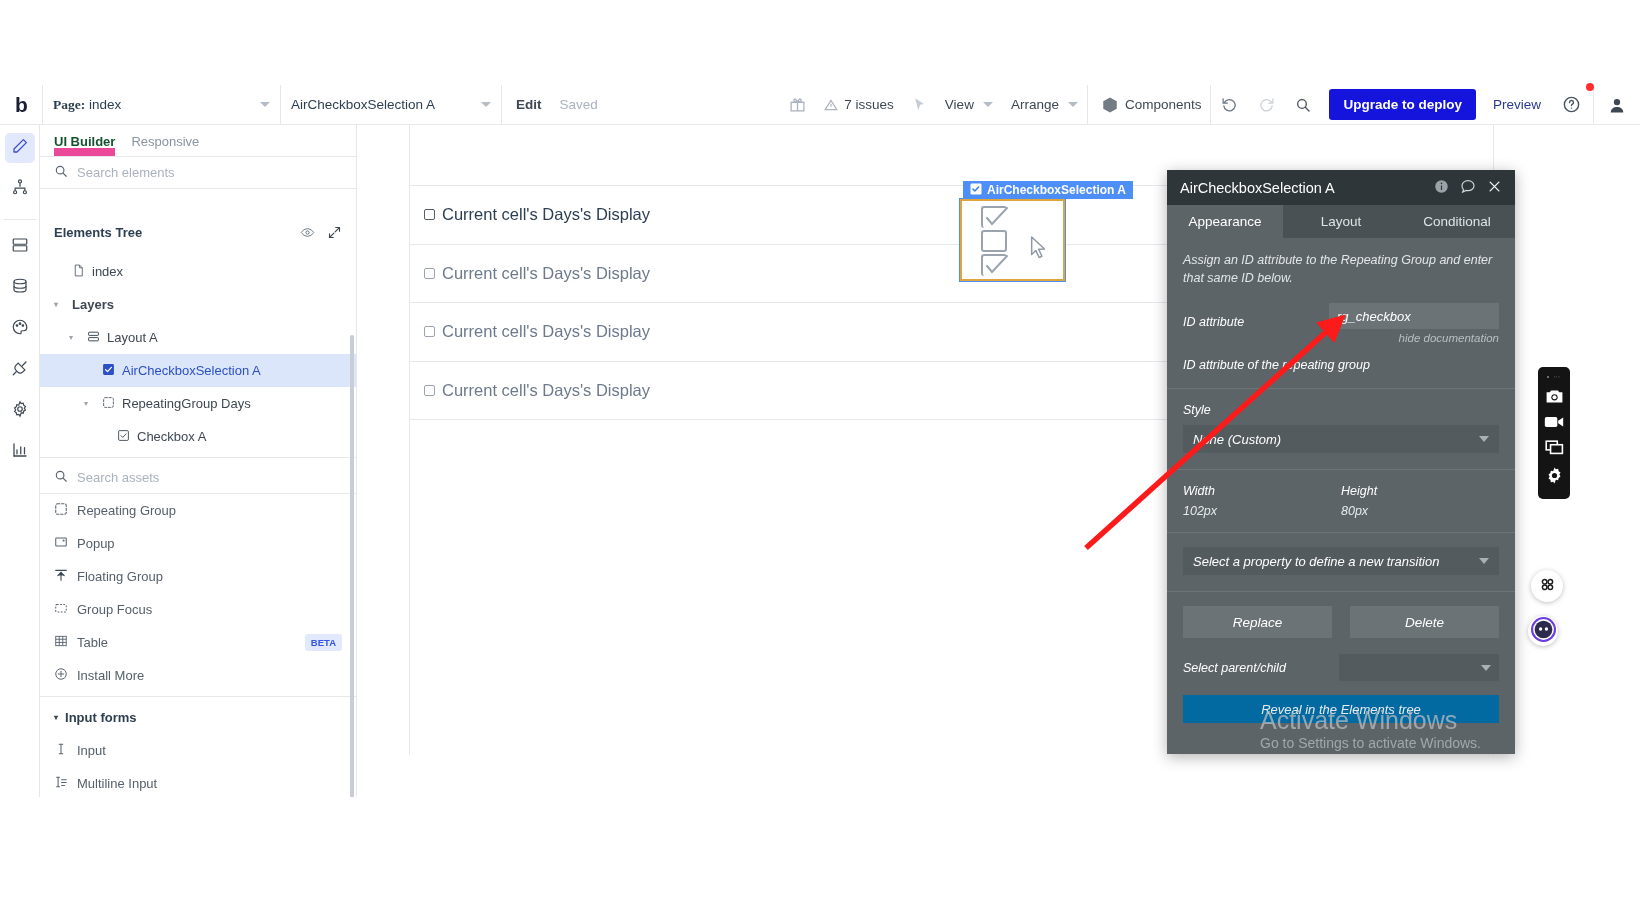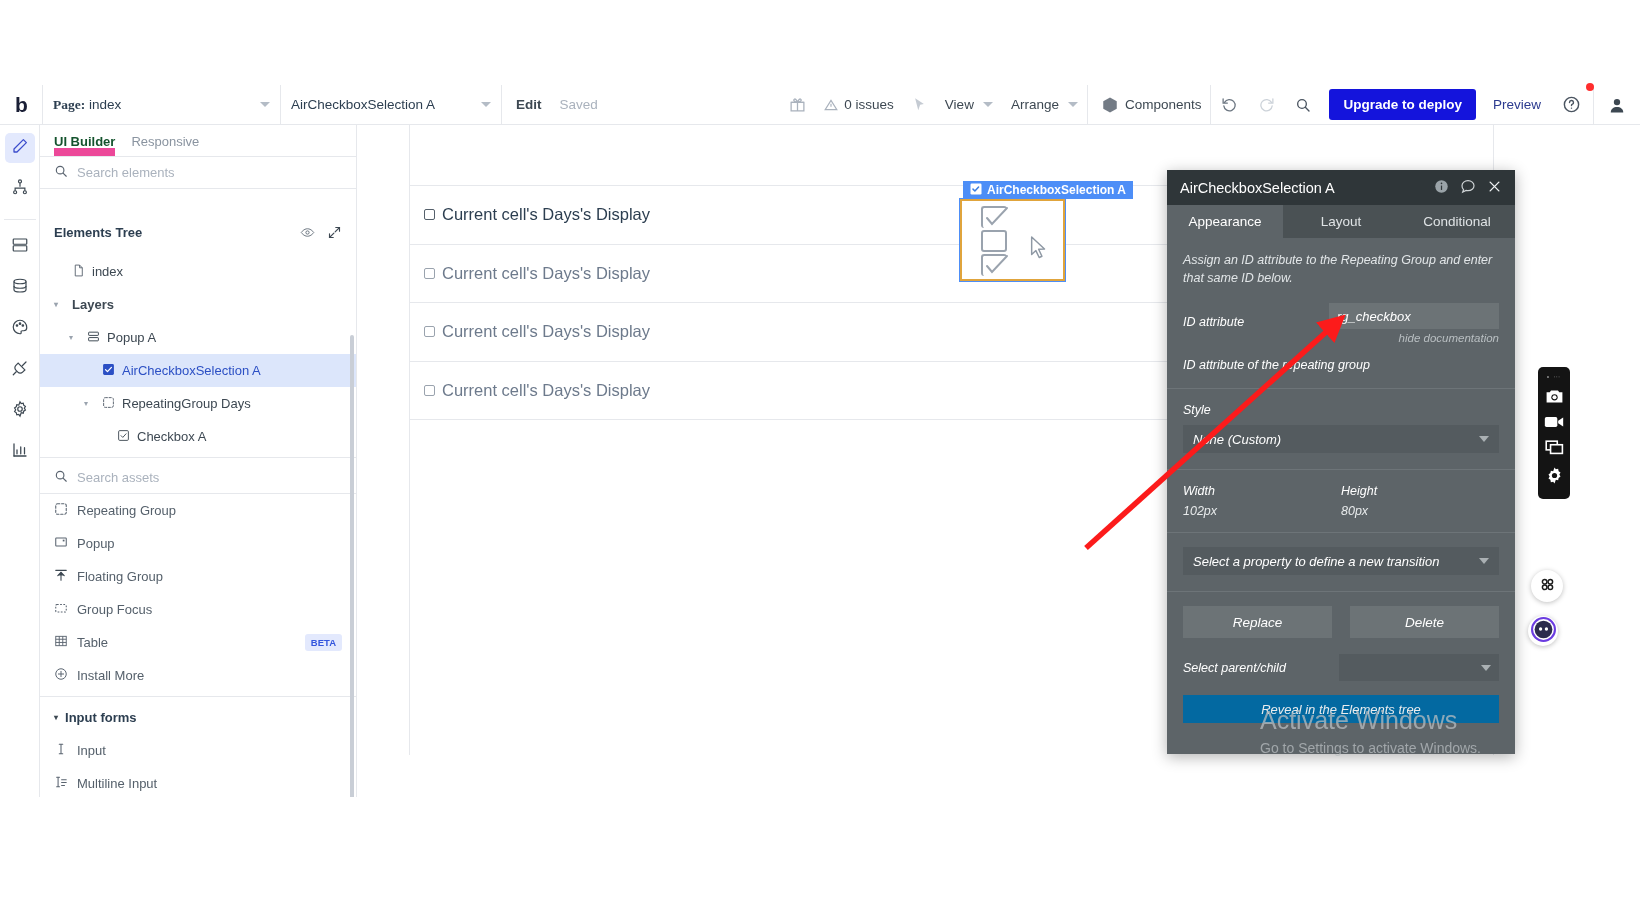--- a/index.html
+++ b/index.html
@@ -124,21 +124,21 @@
   .pp-foot{ display:flex;align-items:center; }
   .pp-foot .pp-input{ width:160px;height:27px;background:#545b5f;}
   .pp-reveal{ margin-top:14px;height:28px;background:#0369a1;display:flex;align-items:center;justify-content:center;font-size:13px;color:#e9ecee;}
 
   
   .arrow-svg{ position:absolute;left:1060px;top:310px;width:350px;height:260px;pointer-events:none;}
 
   
   .watermark{ position:absolute;left:1260px;top:706px;width:330px;color:#b8bdc0;
               font-size:25px;opacity:.75; pointer-events:none; }
-  .watermark .sub{ font-size:14px;margin-top:5px; }
+  .watermark .sub{ font-size:14px;}
 
   
   .rtool{ position:absolute;left:1538px;top:367px;width:32px;height:132px;background:#141414;border-radius:5px;
           display:flex;flex-direction:column;align-items:center;padding-top:6px;gap:7px;}
   .rtool .dots{ font-size:7px;color:#888;letter-spacing:1px;margin-bottom:1px;}
   .rfab{ position:absolute;left:1531px;top:570px;width:32px;height:32px;border-radius:50%;background:#fff;
          box-shadow:0 1px 5px rgba(0,0,0,.25);display:flex;align-items:center;justify-content:center;}
   .rfab2{ position:absolute;left:1528px;top:616px;width:30px;height:30px;border-radius:50%;background:#fff;
          box-shadow:0 1px 5px rgba(0,0,0,.25);display:flex;align-items:center;justify-content:center;}
   .cvs-sb{ position:absolute;right:3px;top:145px;width:5px;height:190px;background:#cfd4da;border-radius:3px;}
@@ -185,21 +185,21 @@
         </svg>
       </span>
     </div>
     <div class="tb-item">
       <span class="ico">
         <svg width="14" height="14" viewBox="0 0 24 24" fill="none" stroke="#aab2bd" stroke-width="2">
             <path d="M12 4 2 20h20z"></path>
             <path d="M12 10v5" stroke-width="2"></path>
           </svg>
       </span>
-      <span>0 issues</span>
+      <span>7 issues</span>
     </div>
     <div class="tb-item">
       <span class="ico">
         <svg width="15" height="15" viewBox="0 0 24 24" fill="#c5cbd3">
             <path d="M5 2l14 9-6 1.5L10 21z"></path>
           </svg>
       </span>
     </div>
     <div class="tb-item">
       <span>View</span>
@@ -398,21 +398,21 @@
     </div>
 
     <div class="trow" style="padding-left:29px">
       <span class="tw">▾</span>
       <span>
         <svg width="13" height="13" viewBox="0 0 24 24" fill="none" stroke="#3d4852" stroke-width="1.8">
             <rect x="3" y="4" width="18" height="6" rx="1"></rect>
             <rect x="3" y="14" width="18" height="6" rx="1"></rect>
           </svg>
       </span>
-      <span>Popup A</span>
+      <span>Layout A</span>
     </div>
 
     <div class="trow sel" style="padding-left:44px">
       <span class="tw"></span>
       <span>
         <svg width="13" height="13" viewBox="0 0 24 24">
             <rect x="2" y="2" width="20" height="20" rx="2.5" fill="#2b4fc4"></rect>
             <path d="M6.5 12.3l3.6 3.6 7.3-7.8" fill="none" stroke="#fff" stroke-width="2.4" stroke-linecap="round" stroke-linejoin="round"></path>
           </svg>
       </span>

